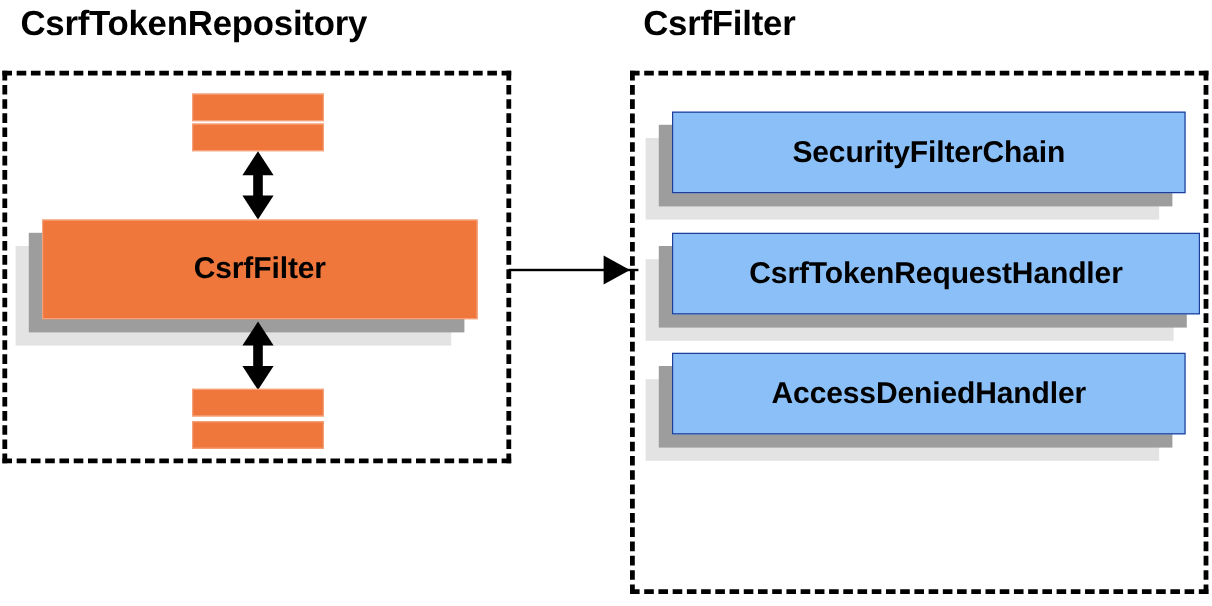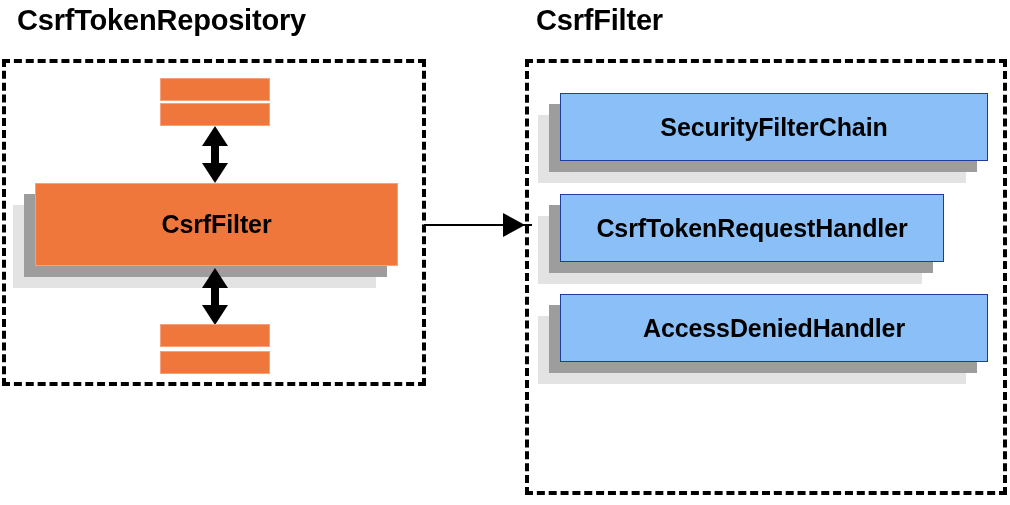--- a/index.html
+++ b/index.html
@@ -173,21 +173,21 @@
   <div class="dashed-box" id="box-right"></div>
 
   <div class="card blue" style="left:560px; top:93px; width:428px; height:68px;">
     <div class="sh-light"></div>
     <div class="sh-dark"></div>
     <div class="face">
       <span class="label">SecurityFilterChain</span>
     </div>
   </div>
 
-  <div class="card blue" style="left:560px; top:194px; width:384px; height:68px;">
+  <div class="card blue" style="left:560px; top:194px; width:440px; height:68px;">
     <div class="sh-light"></div>
     <div class="sh-dark"></div>
     <div class="face">
       <span class="label">CsrfTokenRequestHandler</span>
     </div>
   </div>
 
   <div class="card blue" style="left:560px; top:294px; width:428px; height:68px;">
     <div class="sh-light"></div>
     <div class="sh-dark"></div>

